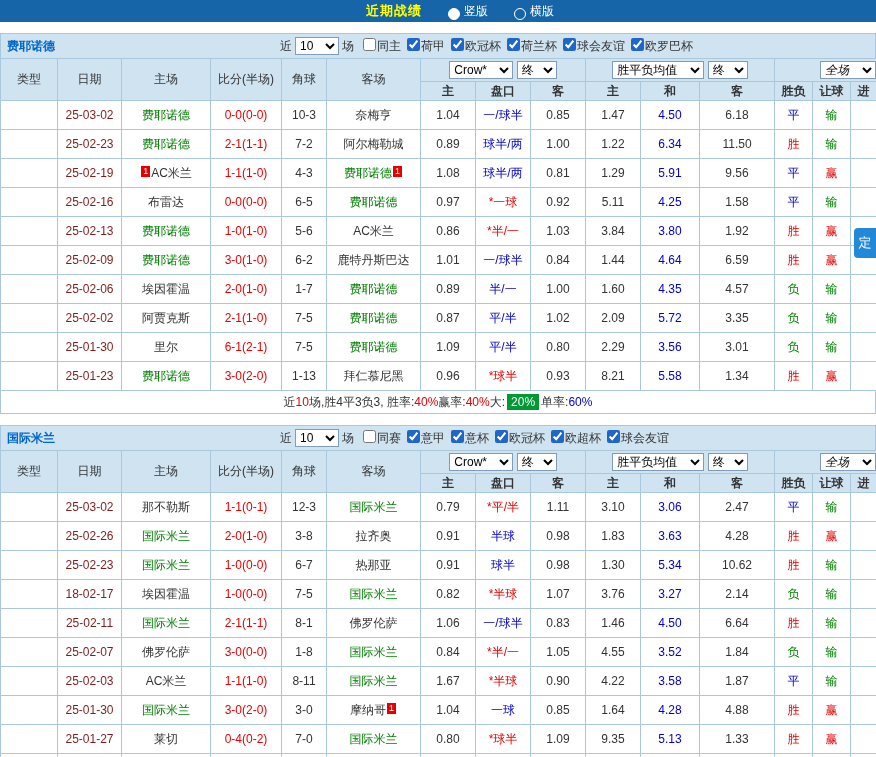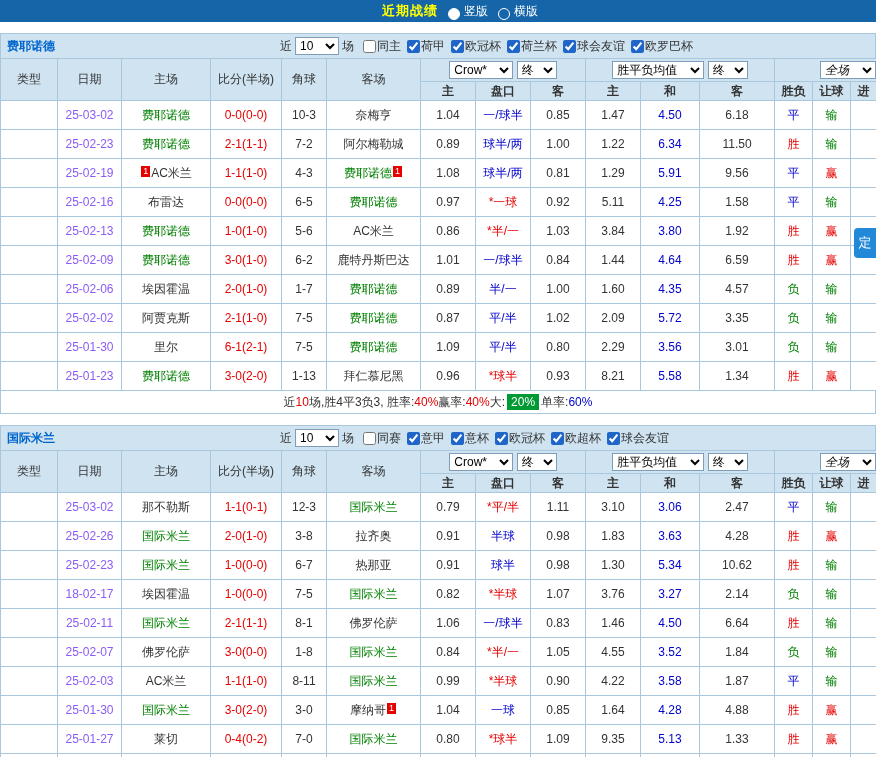--- a/index.html
+++ b/index.html
@@ -1,52 +1,52 @@
 <!DOCTYPE html>
 <html><head>
 <meta charset="utf-8">
 <style>
   html,body{margin:0;padding:0;}
   body{width:876px;min-height:757px;position:relative;background:#fff;color:#333;
        font-family:"Liberation Sans",sans-serif;font-size:12px;overflow:hidden;}
 
   
-  .topbar{height:22px;background:#1565a8;display:flex;align-items:center;justify-content:center;gap:10px;color:#fff;padding-left:44px;}
+  .topbar{height:22px;background:#1565a8;display:flex;align-items:center;justify-content:center;gap:26px;color:#fff;padding-left:44px;}
   .topbar .title{color:#ffff00;font-weight:bold;font-size:13px;letter-spacing:1px;}
   .radio-opt{display:inline-flex;align-items:flex-end;gap:4px;cursor:pointer;}
   .radio{width:10px;height:10px;border:1px solid #fff;border-radius:50%;display:inline-block;}
   .radio.sel{background:#fff;}
 
   
   .block{margin-top:11px;}
   .teambar{height:24px;background:#cfe3f1;border:1px solid #a9c7dd;border-bottom:none;
            display:flex;align-items:center;padding:0 6px;}
   .teamname{color:#0066cc;font-weight:bold;cursor:pointer;}
   .filters{display:flex;align-items:center;gap:3px;margin-left:225px;}
   .cbs{display:inline-flex;align-items:center;}
-  .cb{display:inline-flex;align-items:center;margin-left:6px;gap:1px;cursor:pointer;}
+  .cb{display:inline-flex;align-items:flex-start;margin-left:6px;gap:1px;cursor:pointer;}
   input[type=checkbox]{width:13px;height:13px;margin:0;accent-color:#2066c8;}
   select{font-size:12px;font-family:inherit;height:18px;border:1px solid #7f9db9;background:#fff;cursor:pointer;}
   .sel-n{width:44px;}
   .sel-company{width:64px;}
   .sel-final{width:40px;}
   .sel-avg{width:92px;}
   .sel-full{width:56px;font-style:italic;}
 
   
   .grid{width:876px;border-collapse:collapse;table-layout:fixed;}
   .grid th,.grid td{border:1px solid #a9c7dd;text-align:center;overflow:hidden;white-space:nowrap;padding:0;}
   .grid thead th{background:#cfe3f1;font-weight:bold;font-size:12px;}
   .grid thead tr.selrow th{height:22px;font-weight:normal;}
   .grid thead tr.subrow th{height:18px;}
   .selth{text-align:center;}
   .selth.right{text-align:right;}
   .grid tbody td{height:28px;background:#fff;}
   td.type{background:#f7a13a;color:#fff;}
-  td.date{color:#8b5cf6;}
+  td.date{color:#7f1d1d;}
   td.score{color:#e60000;}
   td.corner{color:#333;}
   .self-team{color:#008000;cursor:pointer;}
   .opp-team{color:#333;cursor:pointer;}
   .t-red{color:#e60000;}
   .t-blue{color:#0000cc;}
   .t-green{color:#008000;}
   .num{color:#333;}
   .badge{display:inline-block;background:#e60000;color:#fff;font-size:9px;line-height:11px;
          padding:0 2px;vertical-align:top;margin:1px;}
@@ -541,21 +541,21 @@
           <td class="t-green">输</td>
           <td></td>
         </tr>
         <tr>
           <td class="type">意甲</td>
           <td class="date">25-02-03</td>
           <td class="team"><span class="opp-team">AC米兰</span></td>
           <td class="score">1-1(1-0)</td>
           <td class="corner">8-11</td>
           <td class="team"><span class="self-team">国际米兰</span></td>
-          <td class="num">0.99</td>
+          <td class="num">1.67</td>
           <td class="t-red">*半球</td>
           <td class="num">0.90</td>
           <td class="num">4.22</td>
           <td class="t-blue">3.58</td>
           <td class="num">1.87</td>
           <td class="t-blue">平</td>
           <td class="t-green">输</td>
           <td></td>
         </tr>
         <tr>

